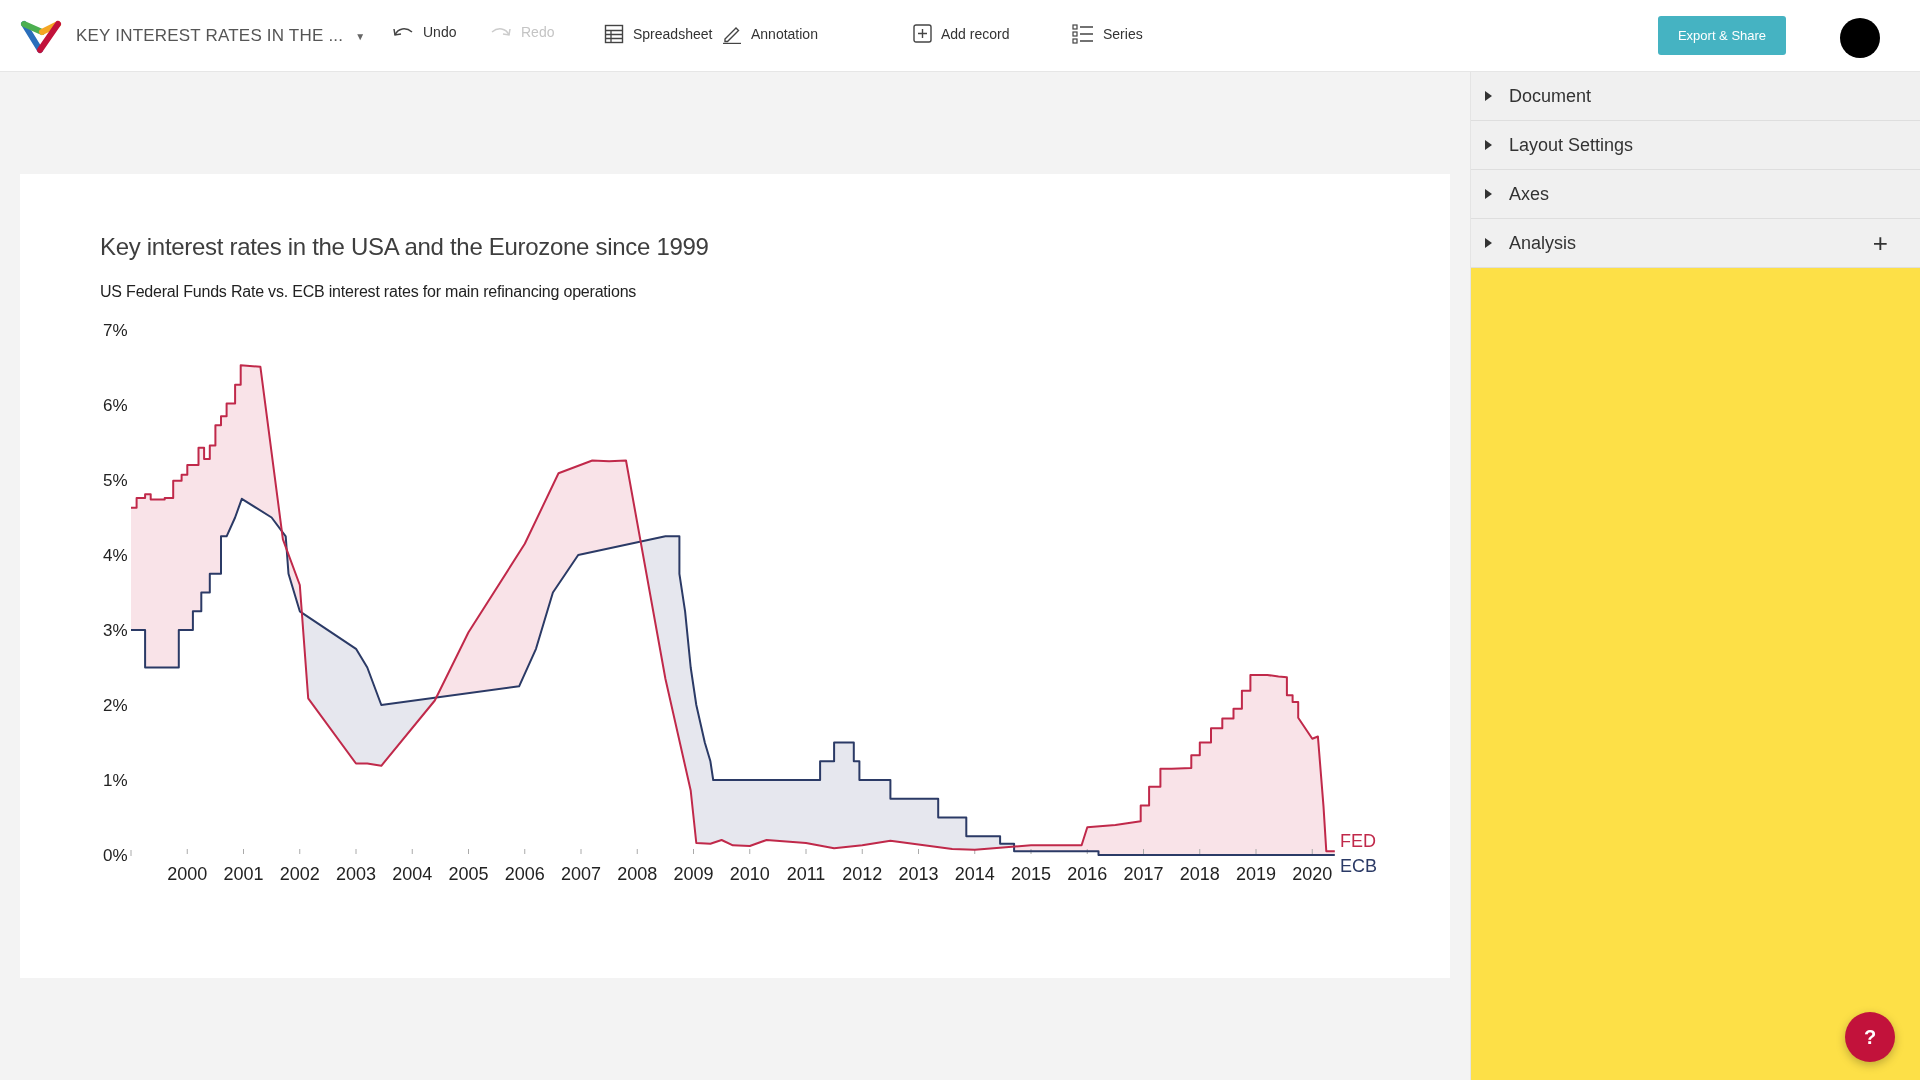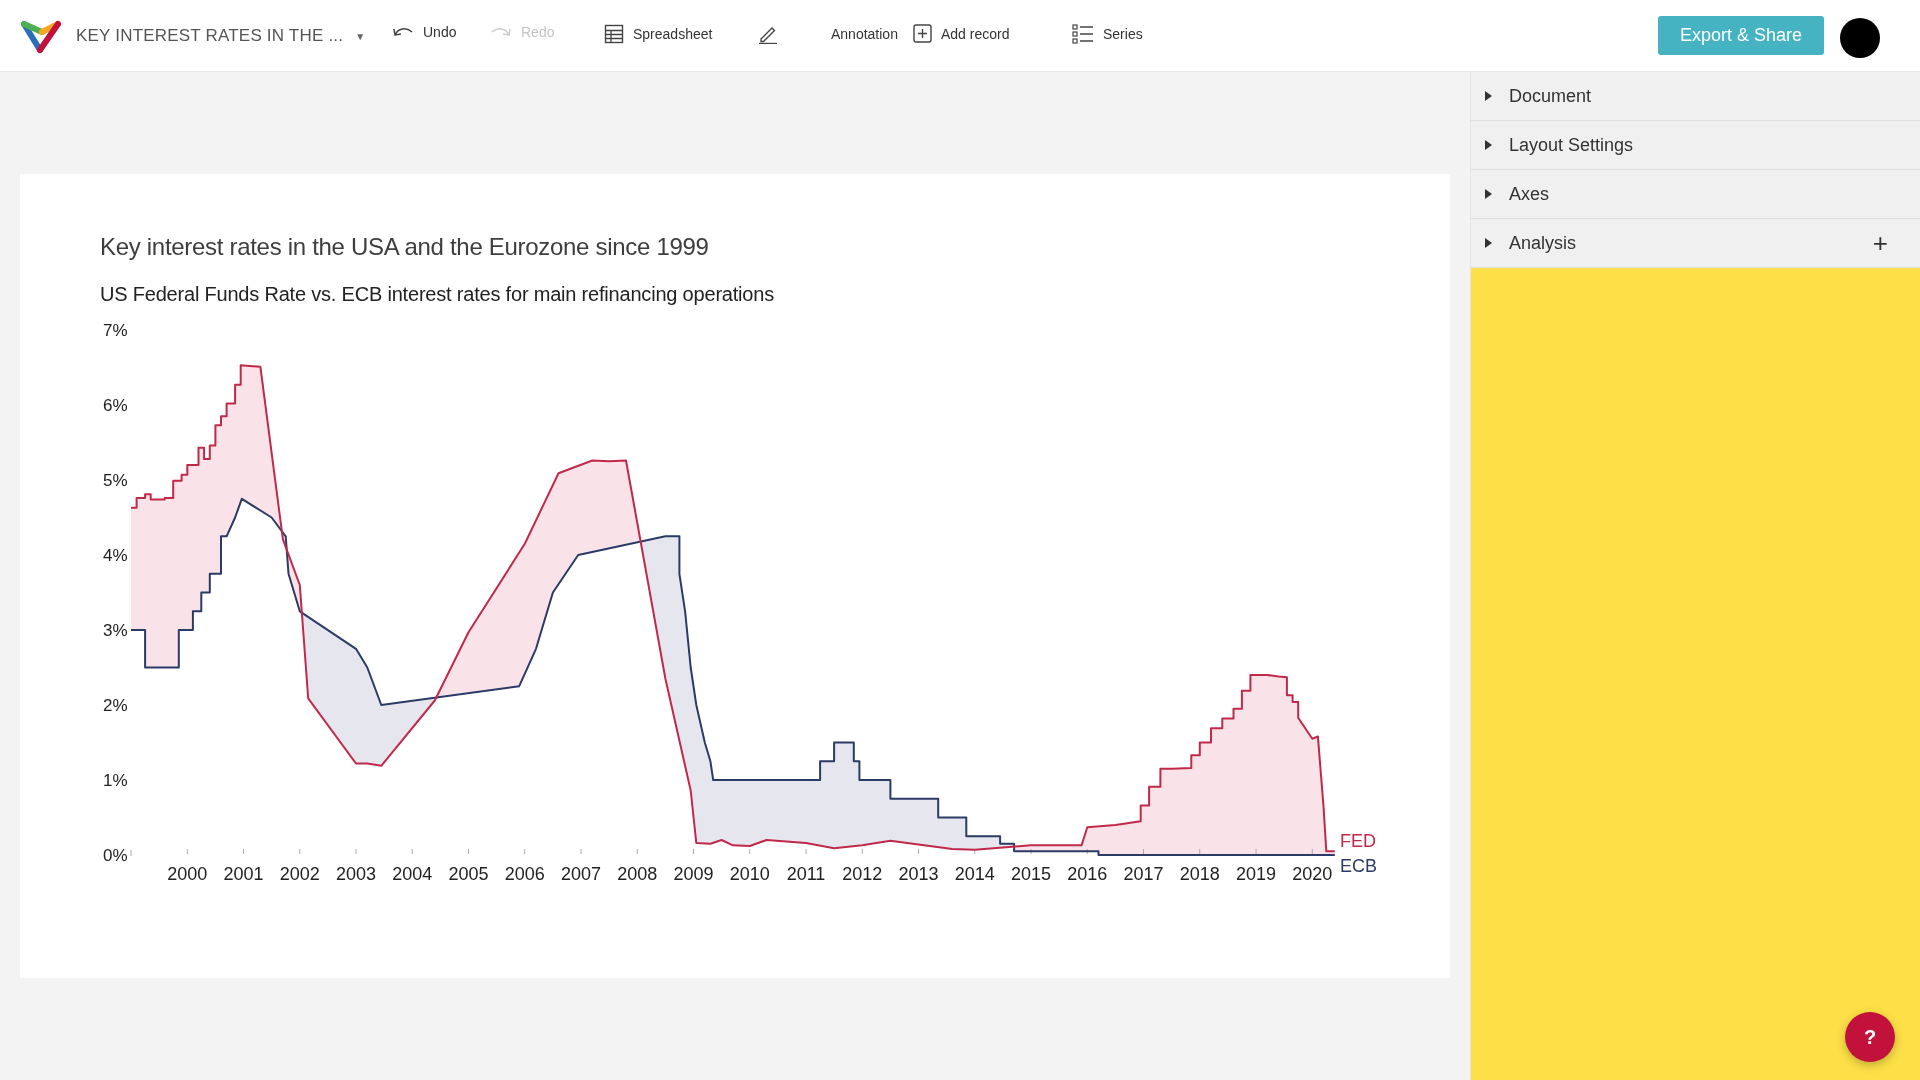--- a/index.html
+++ b/index.html
@@ -4,25 +4,25 @@
 <style>
   * { box-sizing: border-box; margin: 0; padding: 0; }
   html, body { width: 1920px; height: 1080px; overflow: hidden; background: #f3f3f3; font-family: "Liberation Sans", "DejaVu Sans", sans-serif; }
   .topbar { position: absolute; left: 0; top: 0; width: 1920px; height: 72px; background: #fff; border-bottom: 1px solid #e6e6e6; }
   .logo { position: absolute; left: 20px; top: 16px; width: 44px; height: 40px; }
   .doc-title { position: absolute; left: 76px; top: 26px; font-size: 17px; color: #555; letter-spacing: 0.2px; cursor: pointer; display: flex; align-items: center; }
   .doc-title .caret { margin-left: 12px; font-size: 10px; color: #666; }
   .tb-btn { position: absolute; top: 24px; font-size: 14px; color: #333; display: flex; align-items: center; cursor: pointer; }
   .tb-btn svg { margin-right: 9px; }
   .tb-btn.disabled { color: #c4c4c4; }
-  .export-btn { position: absolute; left: 1658px; top: 16px; width: 166px; height: 39px; background: #45b3c2; color: #fff; border-radius: 3px; font-size: 18px; display: flex; align-items: center; justify-content: center; cursor: pointer; }
+  .export-btn { position: absolute; left: 1658px; top: 16px; width: 128px; height: 39px; background: #45b3c2; color: #fff; border-radius: 3px; font-size: 13px; display: flex; align-items: center; justify-content: center; cursor: pointer; }
   .avatar { position: absolute; left: 1840px; top: 18px; width: 40px; height: 40px; border-radius: 50%; background: #000; cursor: pointer; }
   .card { position: absolute; left: 20px; top: 174px; width: 1430px; height: 804px; background: #fff; }
   .chart-title { position: absolute; left: 100px; top: 233px; font-size: 24px; color: #3e3e3e; font-family: "Liberation Sans Narrow", "Liberation Sans", sans-serif; letter-spacing: -0.3px; }
-  .chart-subtitle { position: absolute; left: 100px; top: 283px; font-size: 20px; color: #222; letter-spacing: -0.2px; }
+  .chart-subtitle { position: absolute; left: 100px; top: 283px; font-size: 16px; color: #222; letter-spacing: -0.2px; }
   svg.chart { position: absolute; left: 0; top: 0; }
   .sidebar { position: absolute; left: 1470px; top: 72px; width: 450px; height: 1008px; background: #fde047; border-left: 1px solid #e4e4e4; }
   .panel-row { height: 49px; background: #f0f0f0; border-bottom: 1px solid #dedede; display: flex; align-items: center; padding-left: 14px; cursor: pointer; position: relative; }
   .panel-row .tri { width: 0; height: 0; border-left: 7px solid #333; border-top: 5px solid transparent; border-bottom: 5px solid transparent; margin-right: 17px; }
   .panel-row .lbl { font-size: 18px; color: #333; }
   .panel-row .plus { position: absolute; right: 32px; font-size: 26px; color: #333; line-height: 1; }
   .help-btn { position: absolute; left: 1845px; top: 1012px; width: 50px; height: 50px; border-radius: 50%; background: #c2123b; color: #fff; font-weight: bold; font-size: 20px; display: flex; align-items: center; justify-content: center; box-shadow: 0 3px 10px rgba(0,0,0,0.25); cursor: pointer; }
 </style>
 </head>
 <body>
@@ -53,21 +53,21 @@
       </svg>
     <span>Redo</span>
   </div>
   <div class="tb-btn" style="left:604px;">
     <svg width="20" height="20" viewBox="0 0 20 20">
         <rect x="1.5" y="1.5" width="17" height="17" stroke="#444" stroke-width="1.4" fill="none"></rect>
         <path d="M1.5 6.5H18.5M1.5 10.5H18.5M1.5 14.5H18.5M7 6.5V18.5" stroke="#444" stroke-width="1.3"></path>
       </svg>
     <span>Spreadsheet</span>
   </div>
-  <div class="tb-btn" style="left:758px;gap:44px;">
+  <div class="tb-btn" style="left:722px;">
     <svg width="20" height="20" viewBox="0 0 20 20">
         <path d="M3 15 L14 4 L16.5 6.5 L5.5 17.5 L3 17.5 Z" stroke="#444" stroke-width="1.4" fill="none"></path>
         <path d="M1 19.5H19" stroke="#444" stroke-width="1.4"></path>
       </svg>
     <span>Annotation</span>
   </div>
   <div class="tb-btn" style="left:913px;">
     <svg width="19" height="19" viewBox="0 0 19 19">
         <rect x="1" y="1" width="17" height="17" rx="2" stroke="#444" stroke-width="1.4" fill="none"></rect>
         <path d="M9.5 5V14M5 9.5H14" stroke="#444" stroke-width="1.4"></path>

